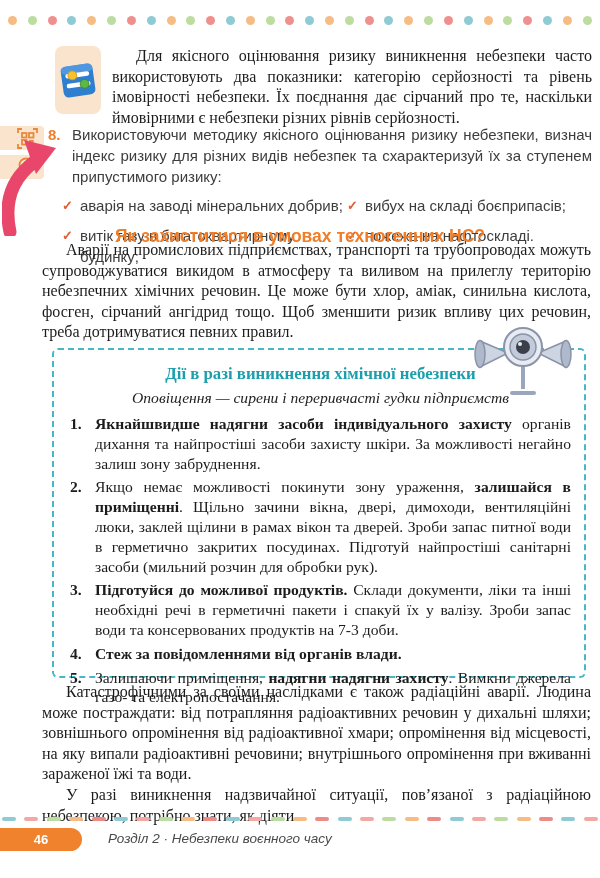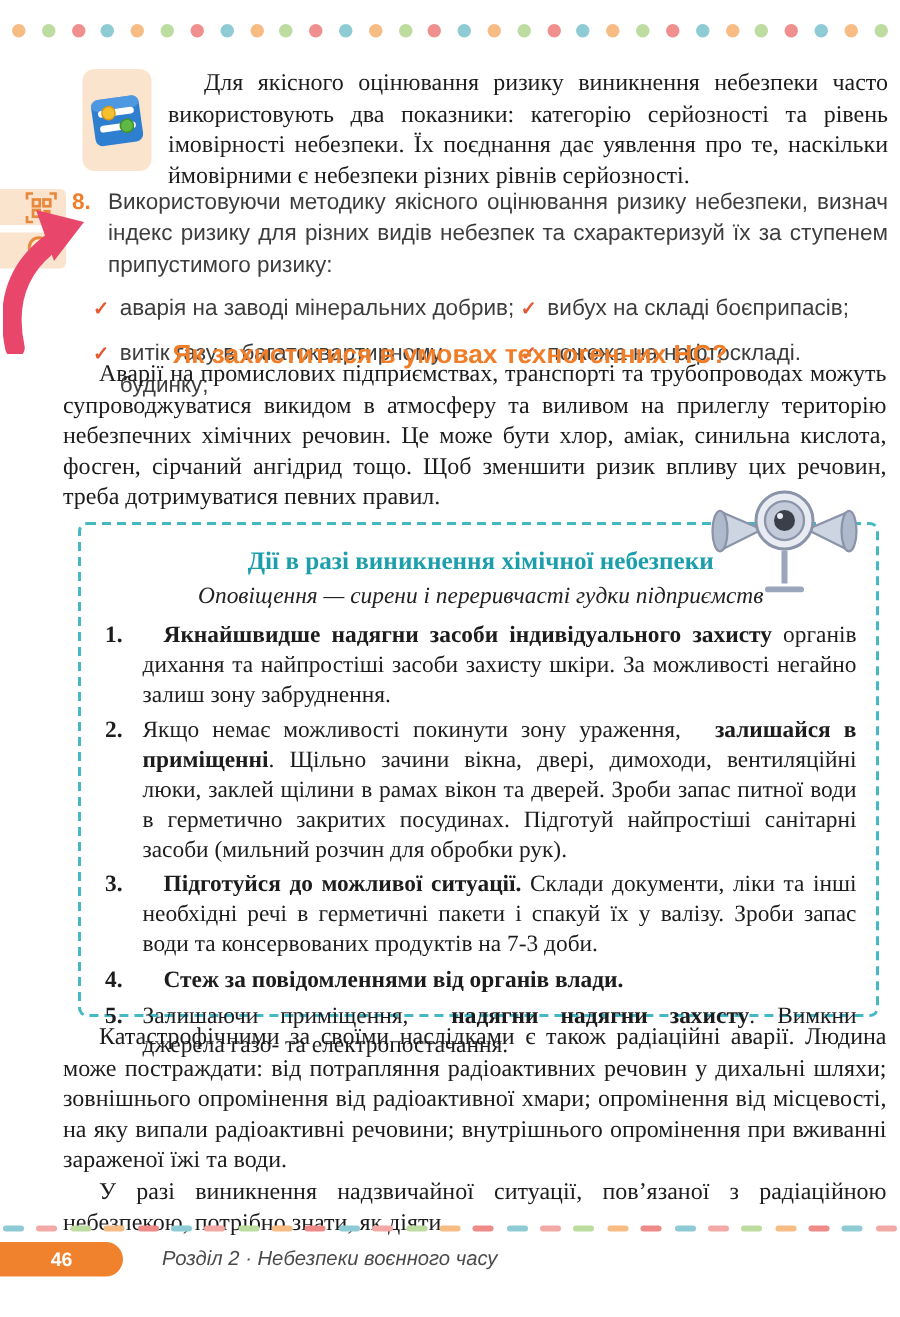--- a/index.html
+++ b/index.html
@@ -45,21 +45,21 @@
   .para1 { position:absolute; top:240px; left:42px; right:9px; }
   
   .rules-box { position:absolute; top:348px; left:52px; right:14px; height:330px;
     border:2px dashed #45b8c6; border-radius:6px; padding:12px 13px 8px 16px; background:#ffffff; }
   .rules-title { text-align:center; color:#1c9fad; font-weight:bold; font-size:16.8px; margin-top:2px; }
   .rules-subtitle { text-align:center; font-style:italic; font-size:15.6px; margin-top:5px; color:#222; }
   .rules-list { list-style:none; margin-top:7px; }
   .rules-list li { position:relative; padding-left:25px; font-size:15.6px; line-height:19.8px;
     text-align:justify; margin-bottom:4px; }
   .rules-list .num { position:absolute; left:0; top:0; font-weight:bold; }
-  .b { font-weight:bold;margin-left:14px; }
+  .b { font-weight:bold; }
   .speaker { position:absolute; top:-27px; right:6px; }
   
   .post { position:absolute; top:682px; left:42px; right:9px; }
   
   .footer-pill { position:absolute; top:828px; left:0; width:82px; height:23px;
     background:#f0822d; border-radius:0 12px 12px 0; color:#ffffff;
     font-family:"Liberation Sans", sans-serif; font-weight:bold; font-size:13px;
     display:flex; align-items:center; justify-content:center; }
   .footer-text { position:absolute; top:831px; left:108px;
     font-family:"Liberation Sans", sans-serif; font-style:italic; font-size:13.5px; color:#4a4a4a; }
@@ -108,21 +108,21 @@
         <g transform="rotate(-8 21 21)">
           <rect x="5" y="6" width="32" height="31" rx="5" fill="#2f7fd1"></rect>
           <rect x="5" y="6" width="32" height="8" rx="5" fill="#5aa2e8" opacity="0.7"></rect>
           <rect x="9" y="13.5" width="24" height="4.5" rx="2.2" fill="#ffffff"></rect>
           <circle cx="16" cy="15.7" r="4.4" fill="#f6c12e" stroke="#d99b16" stroke-width="1"></circle>
           <rect x="9" y="23.5" width="24" height="4.5" rx="2.2" fill="#ffffff"></rect>
           <circle cx="27" cy="25.7" r="4.4" fill="#5fb845" stroke="#3f9129" stroke-width="1"></circle>
         </g>
       </svg>
     </div>
-    <p class="intro-text">Для якісного оцінювання ризику виникнення небезпеки часто використовують два показники: категорію серйозності та рівень імовірності небезпеки. Їх поєднання дає уявлення про те, наскільки ймовірними є небезпеки різних рівнів серйозності.</p>
+    <p class="intro-text">Для якісного оцінювання ризику виникнення небезпеки часто використовують два показники: категорію серйозності та рівень імовірності небезпеки. Їх поєднання дає сірчаний про те, наскільки ймовірними є небезпеки різних рівнів серйозності.</p>
   </div>
 
   <div class="margin-deco">
     <div class="peach-bar b1"></div>
     <div class="peach-bar b2"></div>
     <svg class="qr" width="23" height="23" viewBox="0 0 23 23">
       <g stroke="#e8883c" stroke-width="1.8" fill="none">
         <path d="M2,6 v-4 h4"></path>
           <path d="M17,2 h4 v4"></path>
           <path d="M2,17 v4 h4"></path>
@@ -191,21 +191,21 @@
     <h3 class="rules-title">Дії в разі виникнення хімічної небезпеки</h3>
     <p class="rules-subtitle">Оповіщення — сирени і переривчасті гудки підприємств</p>
     <ol class="rules-list">
       <li>
         <span class="num">1.</span><span class="b">Якнайшвидше надягни засоби індивідуального захисту</span><span> органів дихання та найпростіші засоби захисту шкіри. За можливості негайно залиш зону забруднення.</span>
       </li>
       <li>
         <span class="num">2.</span><span>Якщо немає можливості покинути зону ураження, </span><span class="b">залишайся в приміщенні</span><span>. Щільно зачини вікна, двері, димоходи, вентиляційні люки, заклей щілини в рамах вікон та дверей. Зроби запас питної води в герметично закритих посудинах. Підготуй найпростіші санітарні засоби (мильний розчин для обробки рук).</span>
       </li>
       <li>
-        <span class="num">3.</span><span class="b">Підготуйся до можливої ситуації.</span><span> Склади документи, ліки та інші необхідні речі в герметичні пакети і спакуй їх у валізу. Зроби запас води та консервованих продуктів на 7-3 доби.</span>
+        <span class="num">3.</span><span class="b">Підготуйся до можливої продуктів.</span><span> Склади документи, ліки та інші необхідні речі в герметичні пакети і спакуй їх у валізу. Зроби запас води та консервованих продуктів на 7-3 доби.</span>
       </li>
       <li>
         <span class="num">4.</span><span class="b">Стеж за повідомленнями від органів влади.</span>
       </li>
       <li>
         <span class="num">5.</span><span>Залишаючи приміщення, </span><span class="b">надягни надягни захисту</span><span>. Вимкни джерела газо- та електропостачання.</span>
       </li>
     </ol>
   </div>
 

